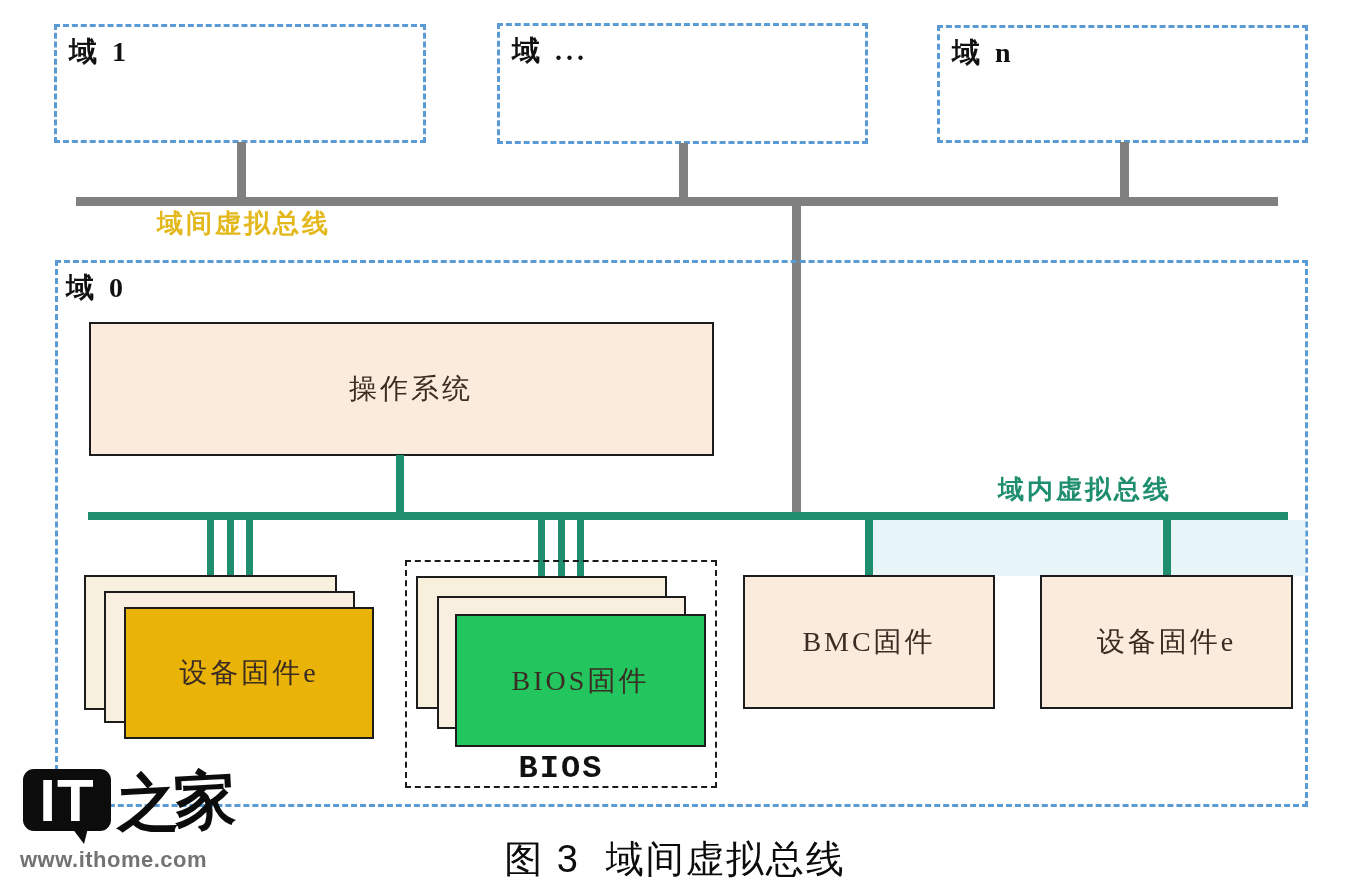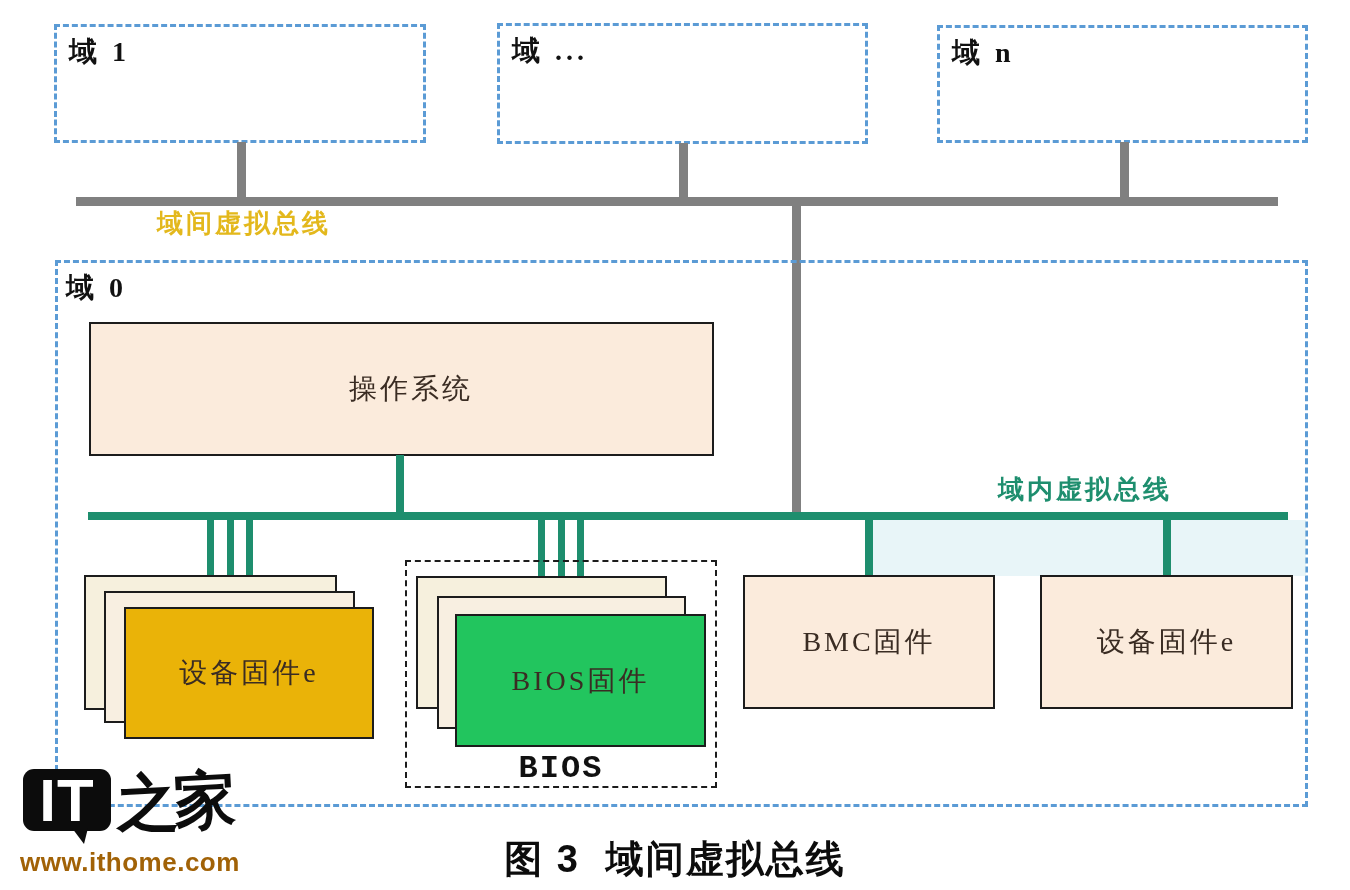--- a/index.html
+++ b/index.html
@@ -34,21 +34,21 @@
   .bios-group{position:absolute;border:2.5px dashed #1c1c1c;box-sizing:border-box;}
   .bios-caption{
     position:absolute;left:405px;top:750px;width:312px;text-align:center;
     font-size:32px;font-weight:600;color:#111;letter-spacing:2px;
     font-family:"Liberation Mono","DejaVu Sans Mono",monospace;
   }
   
   .fig-caption{
     position:absolute;left:0;top:834px;width:1350px;text-align:center;
     font-family:"Liberation Sans","DejaVu Sans",sans-serif;
-    font-weight:700;font-size:38px;color:#0c0c0c;letter-spacing:2px;
+    font-weight:400;font-size:38px;color:#0c0c0c;letter-spacing:2px;
   }
   .fig-caption .gap{display:inline-block;width:26px;}
   
   .logo-bubble{
     position:absolute;left:23px;top:769px;width:88px;height:62px;background:#0c0c0c;
     border-radius:11px;display:flex;align-items:center;justify-content:center;
   }
   .logo-bubble span{
     color:#ffffff;font-family:"Liberation Sans","DejaVu Sans",sans-serif;
     font-weight:700;font-size:60px;letter-spacing:1px;
@@ -58,21 +58,21 @@
     border-left:12px solid transparent;border-right:4px solid transparent;
     border-top:16px solid #0c0c0c;
   }
   .logo-cjk{
     position:absolute;left:116px;top:760px;font-size:62px;font-weight:700;color:#0c0c0c;
     transform:rotate(-3deg);letter-spacing:-4px;
     font-family:"Liberation Serif","DejaVu Serif",serif;
   }
   .logo-url{
     position:absolute;left:20px;top:847px;font-family:"Liberation Sans","DejaVu Sans",sans-serif;
-    font-weight:700;font-size:26px;color:#a16207;letter-spacing:0.5px;
+    font-weight:700;font-size:22px;color:#737373;letter-spacing:0.5px;
   }
 </style>
 </head>
 <body>
 
 <div id="stage">
 
   <div class="domain-box" style="left:54px;top:24px;width:372px;height:119px;">
     <div class="domain-label">域 1</div>
   </div>

